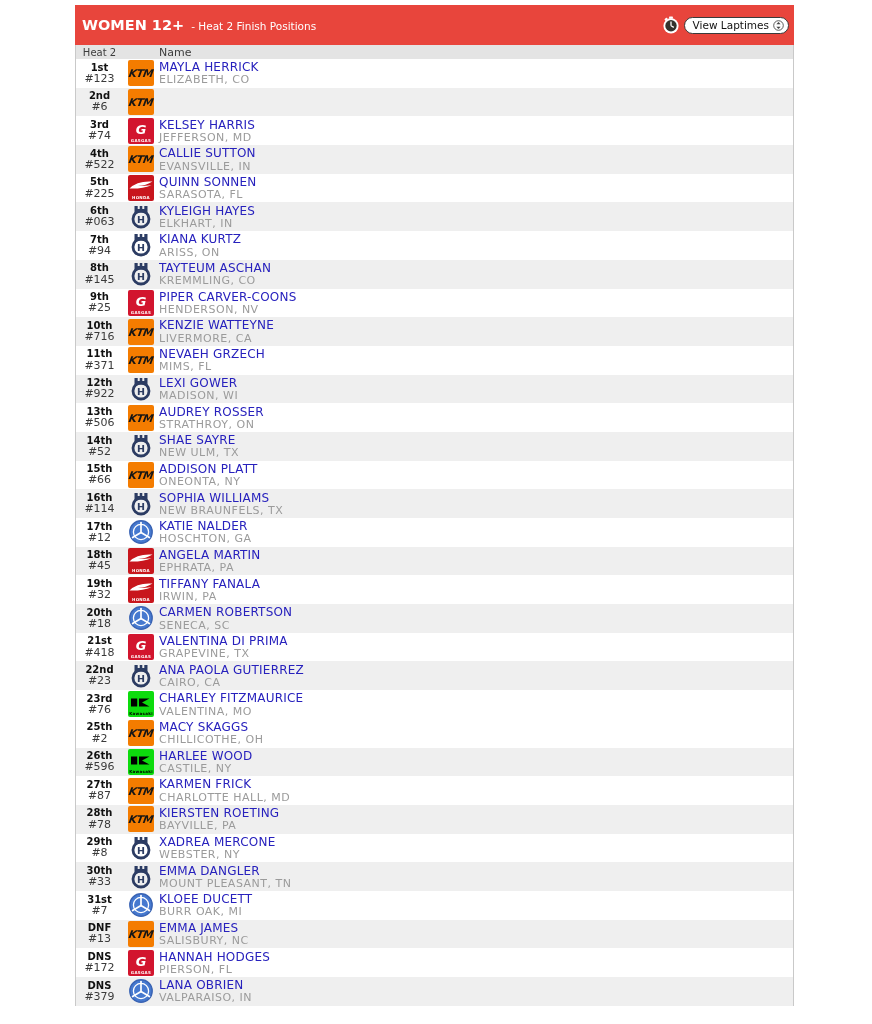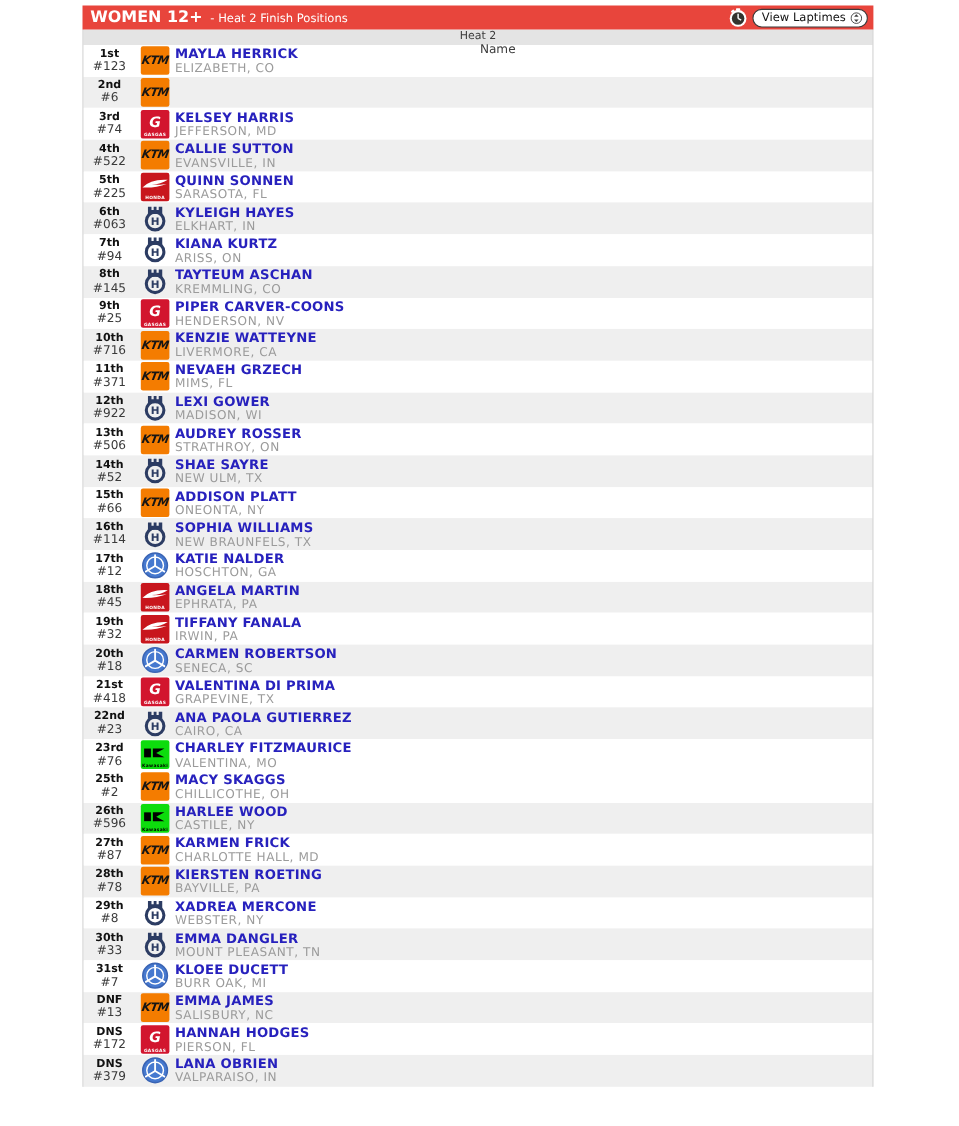--- a/index.html
+++ b/index.html
@@ -3,39 +3,39 @@
 <meta charset="utf-8">
 <style>
   * { margin:0; padding:0; box-sizing:border-box; }
   html,body { width:872px; background:#fff; font-family:"DejaVu Sans","Liberation Sans",sans-serif; }
   body { height:1024px; position:relative; overflow:hidden; }
 
   .panel { position:absolute; left:75px; top:5px; width:719px; }
 
   
   .titlebar {
-    height:22px; background:var(--red,#e8453c);
+    height:40px; background:var(--red,#e8453c);
     display:flex; align-items:center; padding:0 5px 0 7px;
   }
   .titlebar .title { color:#fff; font-weight:bold; font-size:14.5px; line-height:1; }
   .titlebar .subtitle { color:#fff; font-size:10.5px; margin-left:7px; line-height:1; padding-top:2px; }
   .titlebar .spacer { flex:1; }
   .stopwatch { width:18px; height:18px; margin-right:4px; display:block; }
   .laptimes {
     display:flex; align-items:center; height:17px;
     background:#fff; border:1.2px solid #3a3a3a; border-radius:9px;
     padding:0 4px 0 8px; font-size:10.5px; color:#111; cursor:pointer; white-space:nowrap;
   }
   .laptimes .updown { margin-left:4px; display:block; }
 
   
   .table { width:719px; border-left:1px solid #c9c9c9; border-right:1px solid #c9c9c9; }
   .thead {
     height:14px; background:#e4e4e4; display:flex; align-items:center;
-    font-size:10px; color:#3d3d3d;flex-direction:column;
+    font-size:10px; color:#3d3d3d;
   }
   .thead .th-pos { width:47px; text-align:center; }
   .thead .th-name { padding-left:36px; font-size:11px; }
 
   .trow { height:28.7px; display:flex; align-items:center; background:#fff; }
   .trow.alt { background:#efefef; }
 
   .pos-col { width:47px; text-align:center; line-height:1.12; }
   .pos-col .pos { font-size:10px; font-weight:bold; color:#111; display:block; }
   .pos-col .num { font-size:11px; color:#3a3a3a; display:block; }
@@ -52,21 +52,21 @@
   .logo.ktm .mark { font-style:italic; font-weight:800; font-size:10.5px; color:#151515;
                     transform:skewX(-10deg); letter-spacing:-0.5px; }
   .logo.gasgas { background:var(--brand-gasgas,#d2152e); }
   .logo.gasgas .mark { font-style:italic; font-weight:800; font-size:13px; color:#fff; margin-top:-3px; }
   .logo.honda { background:var(--brand-honda,#c8161d); }
   .logo.kawasaki { background:var(--brand-kawasaki,#0ddc0d); }
   .logo.husqvarna, .logo.yamaha { background:transparent; }
   .logo svg.fill { width:100%; height:100%; display:block; }
 
   .name-col { line-height:1.18; padding-top:1px; }
-  .name-col .name { display:block; font-size:12px; font-weight:bold; color:var(--blue,#2721bd);
+  .name-col .name { display:block; font-size:12px; font-weight:normal; color:var(--blue,#2721bd);
                     letter-spacing:0.2px; cursor:pointer; text-decoration:none; }
   .name-col .city { display:block; font-size:11px; color:#9b9b9b; letter-spacing:0.5px; }
 </style>
 </head>
 <body>
 
 <div class="panel">
 
   <div class="titlebar">
     <span class="title">WOMEN 12+</span>

